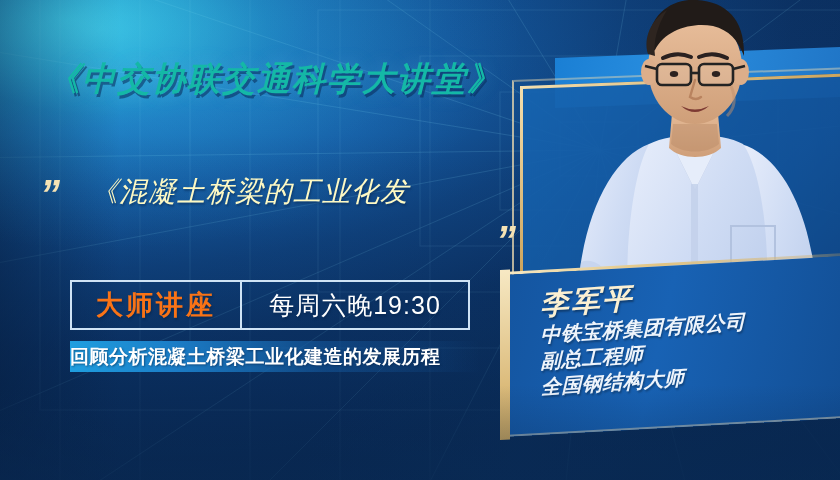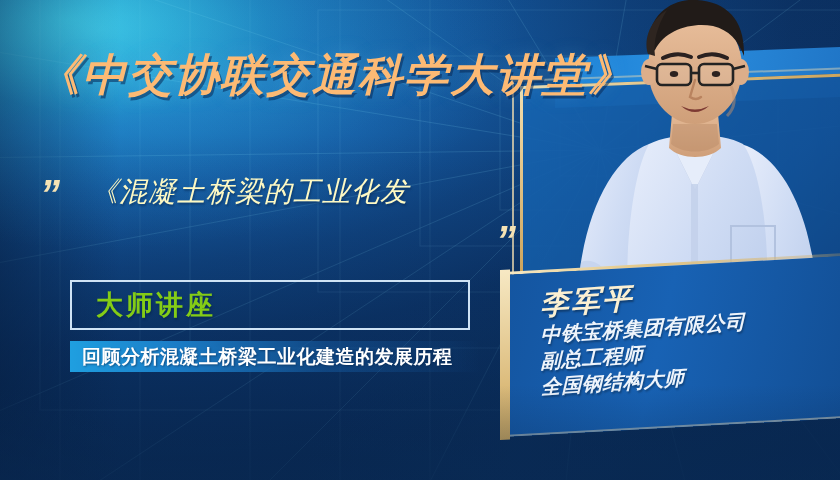--- a/index.html
+++ b/index.html
@@ -132,28 +132,28 @@
     line-height: 1.28;
     margin: 0;
     white-space: nowrap;
   }
 
   
   .main-title {
     position: absolute;
     left: 36px; top: 46px;
     width: 520px;
-    font-size: 44px;
+    font-size: 33px;
     font-weight: bold;
     font-style: italic;
-    color: #fdba74;
+    color: #14b8a6;
     letter-spacing: 2px;
     line-height: 1.32;
     text-shadow: 2px 3px 0 rgba(8,42,88,0.55), 0 0 18px rgba(120,210,255,0.25);
-    margin: 0;
+    margin: 11px;
   }
   .title-line { display: block; white-space: nowrap; }
 
   .quote-block {
     position: absolute;
     left: 38px; top: 172px;
     width: 480px;
   }
   .quote-mark {
     position: absolute;
@@ -189,39 +189,39 @@
     border: 2px solid #cfe3f5;
     display: flex;
     align-items: stretch;
   }
   .sched-left, .sched-right {
     display: flex; align-items: center; justify-content: center;
   }
   .sched-left { width: 168px; }
   .sched-right { flex: 1; border-left: 2px solid #cfe3f5; }
   .sched-left span {
-    font-size: 27px; font-weight: bold; color: #84cc16; letter-spacing: 3px;
+    font-size: 27px; font-weight: bold; color: #f97316; letter-spacing: 3px;
     text-shadow: 1px 2px 2px rgba(6,34,72,0.5);
   }
   .sched-right span {
     font-size: 25px; font-weight: normal; color: #ffffff; letter-spacing: 1px;
     text-shadow: 1px 2px 2px rgba(6,34,72,0.5);
   }
 
   
   .desc-bar {
     position: absolute;
     left: 70px; top: 341px;
     width: 410px; height: 31px;
     background: linear-gradient(90deg, #1f9fe0 0%, #1b7cc6 26%, rgba(21,90,160,0.55) 62%, rgba(16,70,132,0.0) 100%);
     display: flex; align-items: center;
   }
   .desc-bar span {
     font-size: 19px; font-weight: bold; color: #ffffff;
-    letter-spacing: 0.5px; padding-left: 12px;
+    letter-spacing: 0.5px; 
     text-shadow: 1px 1px 2px rgba(6,34,72,0.55);
     white-space: nowrap;
   }
 
   .bottom-fade {
     position: absolute; left:0; right:0; bottom:0; height: 95px;
     background: linear-gradient(180deg, rgba(9,42,84,0) 0%, rgba(9,42,84,0.45) 100%);
     pointer-events:none;
   }
 </style>
@@ -391,20 +391,23 @@
     <p class="quote-text">
       <span class="quote-l1">《混凝土桥梁的工业化发</span>
     </p>
     <span class="quote-mark qm-close">”</span>
   </div>
 
   <div class="schedule-box">
     <div class="sched-left">
       <span>大师讲座</span>
     </div>
+    <div class="sched-right">
+      <span>每周六晚19:30</span>
+    </div>
   </div>
 
   <div class="desc-bar">
     <span>回顾分析混凝土桥梁工业化建造的发展历程</span>
   </div>
 
   <div class="bottom-fade"></div>
 </div>
 
 </body></html>

